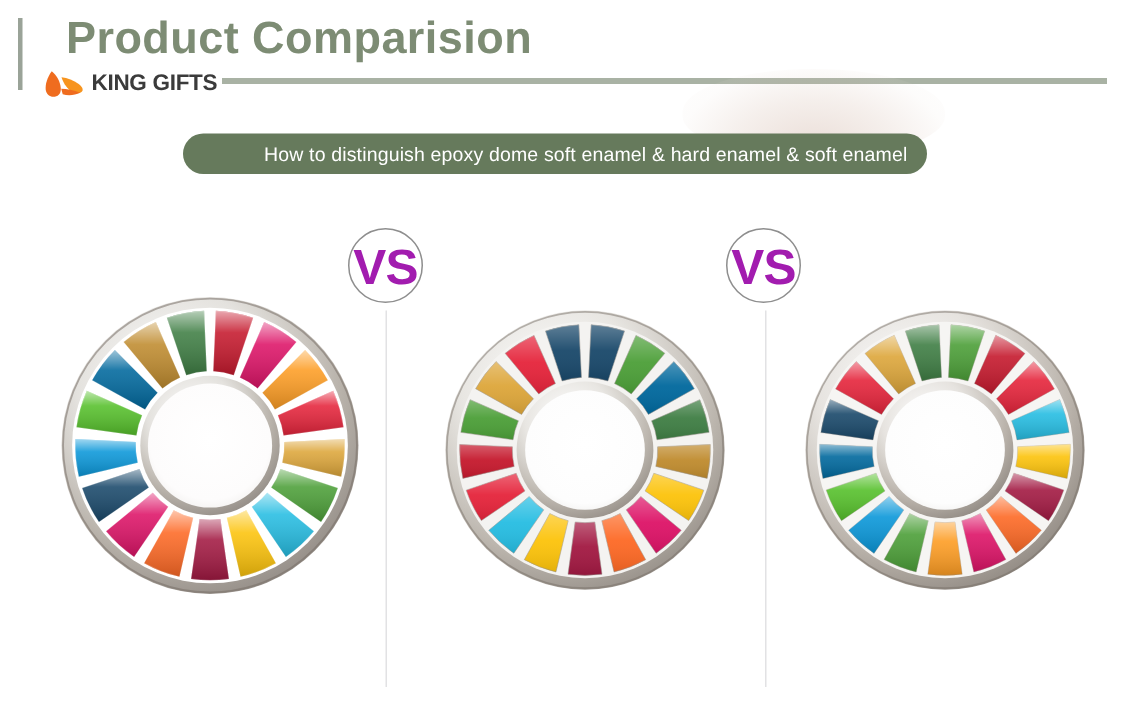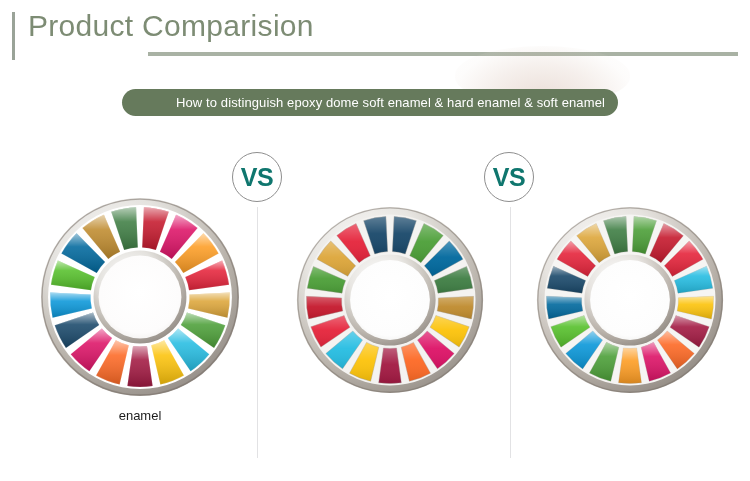--- a/index.html
+++ b/index.html
@@ -29,24 +29,24 @@
   .head-accent-bar {
     position: absolute;
     left: 12px;
     top: 12px;
     width: 3px;
     height: 48px;
     background: #9aa398;
   }
   .page-title {
     position: absolute;
-    left: 28px;
+    left: 44px;
     top: 8px;
     font-size: 30px;
-    font-weight: normal;
+    font-weight: bold;
     color: #7d8c74;
     letter-spacing: 0.3px;
     line-height: 36px;
     white-space: nowrap;
   }
   .brand-row {
     position: absolute;
     left: 28px;
     top: 44px;
     height: 22px;
@@ -132,23 +132,23 @@
     border-radius: 50%;
     border: 1px solid #8e8e8e;
     background: #ffffff;
     display: flex;
     align-items: center;
     justify-content: center;
   }
   .vs-badge.vs-1 { left: 232px; top: 152px; }
   .vs-badge.vs-2 { left: 484px; top: 152px; }
   .vs-text {
-    font-size: 25px;
+    font-size: 33px;
     font-weight: bold;
-    color: #0f766e;
+    color: #a21caf;
     letter-spacing: -0.5px;
     line-height: 1;
   }
 
   
   .col-divider {
     position: absolute;
     top: 207px;
     width: 1px;
     height: 251px;
@@ -197,20 +197,28 @@
 </head>
 <body>
 
 <div id="page">
 
   <div id="header">
     <div class="head-accent-bar"></div>
 
     <div class="page-title">Product Comparision</div>
 
+    <div class="brand-row">
+      <svg class="brand-mark" viewBox="0 0 30 21">
+        <path d="M6.5 2.5 C10 5.5 12 9 12.5 13.5 C12.8 16.5 11.5 19 8.5 19.5 C5.5 20 3 18 2.5 15 C2 11.5 3.5 6.5 6.5 2.5 Z" fill="#ef6c1f"></path>
+        <path d="M13 6.5 C17 7 21 8.5 24.5 11 C26.5 12.5 27.5 14 27 15.5 C26 17.5 23 17.5 20 16 C17 14.5 14.5 11 13 6.5 Z" fill="#f7941e"></path>
+        <path d="M12.8 14.2 C16.5 14.2 21 15 25.5 16.8 C22 18.5 17.5 19 13.8 17.8 Z" fill="#ef6c1f"></path>
+      </svg>
+      <span class="brand-name">KING GIFTS</span>
+    </div>
 
     <div class="head-rule"></div>
   </div>
 
   <div class="watermark">
     <div class="watermark-text">WATERMARK</div>
   </div>
 
   <div class="banner-pill">
     <span class="banner-text">How to distinguish epoxy dome soft enamel &amp; hard enamel &amp; soft enamel</span>
@@ -284,21 +292,20 @@
             <path d="M42.96708065831907 31.67543552011972 A89 89 0 0 1 64.26011767228592 18.491345176103223 L80.32298613417989 55.124448467742226 A49 49 0 0 0 68.5998533961532 62.3831049492794 Z" fill="url(#glossA)"></path>
             <path d="M71.50006606624748 15.686574225858053 A89 89 0 0 1 96.11787452448509 11.084708279214652 L97.86265001909852 51.04663714248897 A49 49 0 0 0 84.30902513759693 53.58024873109039 Z" fill="#3f7e44" stroke="rgba(255,255,255,0.35)" stroke-width="0.5"></path>
             <path d="M71.50006606624748 15.686574225858053 A89 89 0 0 1 96.11787452448509 11.084708279214652 L97.86265001909852 51.04663714248897 A49 49 0 0 0 84.30902513759693 53.58024873109039 Z" fill="url(#glossA)"></path>
           </g>
         <circle cx="100" cy="100" r="46" fill="url(#rimA)"></circle>
         <circle cx="100" cy="100" r="41" fill="url(#holeA)"></circle>
         <circle cx="100" cy="100" r="97" fill="none" stroke="rgba(120,112,104,0.55)" stroke-width="1.2"></circle>
       </svg>
     </div>
     <div class="product-label">
-      <div>enamel</div>
     </div>
   </div>
 
   <div class="product-col c2">
     <div class="pin-wrap small">
       <svg class="pin-svg" viewBox="0 0 200 200">
         <defs>
           <radialGradient id="rimB" cx="38%" cy="28%" r="80%">
             <stop offset="0%" stop-color="#ffffff"></stop>
             <stop offset="40%" stop-color="#e8e6e2"></stop>

